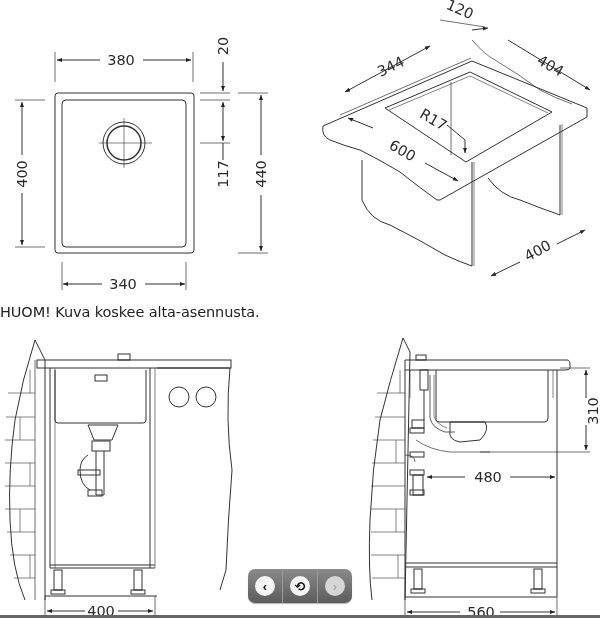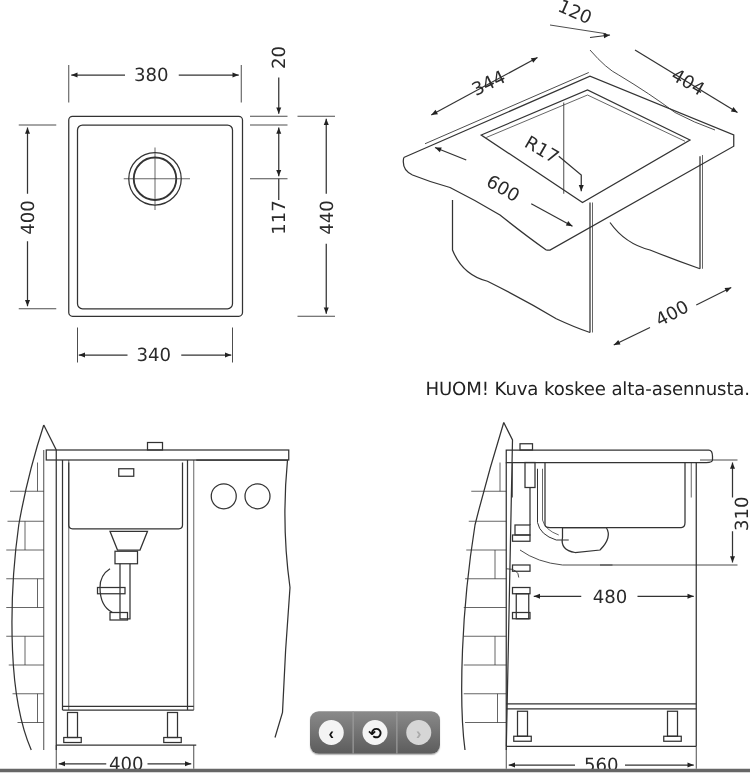--- a/index.html
+++ b/index.html
@@ -1,19 +1,19 @@
 <!DOCTYPE html>
 <html><head>
 <meta charset="utf-8">
 <style>
   html,body{margin:0;padding:0;background:#fff;}
   body{width:600px;height:618px;position:relative;overflow:hidden;font-family:"Liberation Sans","DejaVu Sans",sans-serif;}
   svg.draw{position:absolute;left:0;top:0;}
   .dimtxt{font-family:"DejaVu Sans","Liberation Sans",sans-serif;font-size:14.5px;fill:#2a2a2a;}
-  .note{position:absolute;left:0;top:304px;width:600px;text-align:right;font-size:14.5px;color:#222;font-family:"DejaVu Sans","Liberation Sans",sans-serif;letter-spacing:-0.1px;}
+  .note{position:absolute;left:0;top:304px;width:600px;text-align:left;font-size:14.5px;color:#222;font-family:"DejaVu Sans","Liberation Sans",sans-serif;letter-spacing:-0.1px;}
   .nav{position:absolute;left:248px;top:569px;width:104px;height:34px;border-radius:7px;background:linear-gradient(#8a8a8a,#5c5c5c);display:flex;overflow:hidden;box-shadow:0 1px 1px rgba(0,0,0,0.3);}
   .nav-btn{flex:1;display:flex;align-items:center;justify-content:center;border-right:1px solid #9a9a9a;cursor:pointer;}
   .nav-btn:last-child{border-right:none;}
   .nav-circle{width:20px;height:20px;border-radius:50%;background:#f4f4f4;display:flex;align-items:center;justify-content:center;font-size:13px;font-weight:bold;color:#111;line-height:1;}
   .nav-btn.disabled .nav-circle{background:#d6d6d6;color:#aaa;}
   .bottom-bar{position:absolute;left:0;top:615px;width:600px;height:3px;background:#666;}
 </style>
 </head>
 <body>
 

